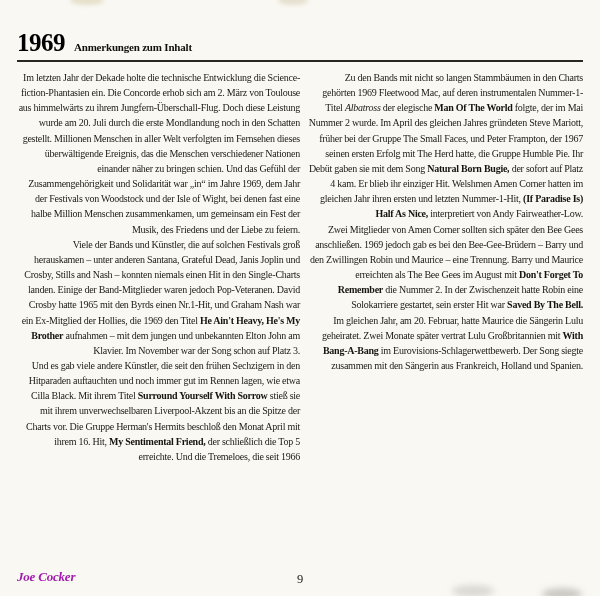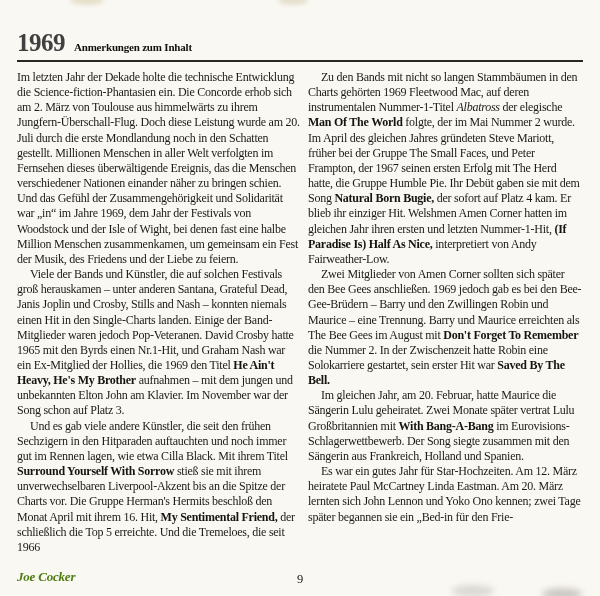--- a/index.html
+++ b/index.html
@@ -23,58 +23,58 @@
   .smudge-bottom-2 { left: 542px; top: 588px; width: 40px; height: 12px; background: rgba(120,115,108,.35); border-radius: 50%; filter: blur(3px); }
 
   .content { position: absolute; left: 17px; right: 17px; top: 0; }
 
   .header-row {
     display: flex; align-items: baseline; gap: 9px;
     margin-top: 30px;
   }
   .year {
     font-size: 25px; font-weight: bold; letter-spacing: -0.5px;
-    color: #404040; line-height: 1;
+    color: #000000; line-height: 1;
   }
   .section-title {
     font-size: 11px; font-weight: bold; letter-spacing: -0.2px;
     color: #14110c; line-height: 1;
   }
   .header-rule {
     margin-top: 5px;
     border: 0; border-top: 2px solid #2a2620;
     height: 0;
   }
 
   .columns {
     display: grid;
     grid-template-columns: 283px 275px;
     column-gap: 8px;
     margin-top: 8px;
   }
   .col {
-    font-size: 12px;
+    font-size: 10px;
     line-height: 15.15px;
     letter-spacing: -0.25px;
-    text-align: left;
+    text-align: right;
     color: #1d1a15;
   }
   .col p { margin: 0; }
   .col p.indent { text-indent: 13px; }
   .col .b { font-weight: bold; color: #171410; }
   .col .i { font-style: italic; }
 
   .footer {
     position: absolute; left: 0; right: 0; bottom: 11px;
     height: 16px; text-align: center;
   }
   .artist-credit {
     position: absolute; left: 17px; top: 0;
     font-size: 13px; font-weight: bold; font-style: italic;
-    letter-spacing: -0.2px; color: #4d7c0f;
+    letter-spacing: -0.2px; color: #a21caf;
   }
   .page-number {
     font-size: 12.5px; color: #1d1a15;
   }
 </style>
 </head>
 <body>
 
 <div class="page">
 
@@ -94,21 +94,20 @@
     <div class="columns">
       <div class="col">
           <p><span class="n">Im letzten Jahr der Dekade holte die technische Entwicklung die Science-fiction-Phantasien ein. Die Concorde erhob sich am 2. März von Toulouse aus himmelwärts zu ihrem Jungfern-Überschall-Flug. Doch diese Leistung wurde am 20. Juli durch die erste Mondlandung noch in den Schatten gestellt. Millionen Menschen in aller Welt verfolgten im Fernsehen dieses überwältigende Ereignis, das die Menschen verschiedener Nationen einander näher zu bringen schien. Und das Gefühl der Zusammengehörigkeit und Solidarität war „in“ im Jahre 1969, dem Jahr der Festivals von Woodstock und der Isle of Wight, bei denen fast eine halbe Million Menschen zusammenkamen, um gemeinsam ein Fest der Musik, des Friedens und der Liebe zu feiern.</span></p>
           <p class="indent"><span class="n">Viele der Bands und Künstler, die auf solchen Festivals groß herauskamen – unter anderen Santana, Grateful Dead, Janis Joplin und Crosby, Stills and Nash – konnten niemals einen Hit in den Single-Charts landen. Einige der Band-Mitglieder waren jedoch Pop-Veteranen. David Crosby hatte 1965 mit den Byrds einen Nr.1-Hit, und Graham Nash war ein Ex-Mitglied der Hollies, die 1969 den Titel </span><span class="b">He Ain't Heavy, He's My Brother</span><span class="n"> aufnahmen – mit dem jungen und unbekannten Elton John am Klavier. Im November war der Song schon auf Platz 3.</span></p>
           <p class="indent"><span class="n">Und es gab viele andere Künstler, die seit den frühen Sechzigern in den Hitparaden auftauchten und noch immer gut im Rennen lagen, wie etwa Cilla Black. Mit ihrem Titel </span><span class="b">Surround Yourself With Sorrow</span><span class="n"> stieß sie mit ihrem unverwechselbaren Liverpool-Akzent bis an die Spitze der Charts vor. Die Gruppe Herman's Hermits beschloß den Monat April mit ihrem 16. Hit, </span><span class="b">My Sentimental Friend,</span><span class="n"> der schließlich die Top 5 erreichte. Und die Tremeloes, die seit 1966</span></p>
         </div>
       <div class="col">
           <p class="indent"><span class="n">Zu den Bands mit nicht so langen Stammbäumen in den Charts gehörten 1969 Fleetwood Mac, auf deren instrumentalen Nummer-1-Titel </span><span class="i">Albatross</span><span class="n"> der elegische </span><span class="b">Man Of The World</span><span class="n"> folgte, der im Mai Nummer 2 wurde. Im April des gleichen Jahres gründeten Steve Mariott, früher bei der Gruppe The Small Faces, und Peter Frampton, der 1967 seinen ersten Erfolg mit The Herd hatte, die Gruppe Humble Pie. Ihr Debüt gaben sie mit dem Song </span><span class="b">Natural Born Bugie,</span><span class="n"> der sofort auf Platz 4 kam. Er blieb ihr einziger Hit. Welshmen Amen Corner hatten im gleichen Jahr ihren ersten und letzten Nummer-1-Hit, </span><span class="b">(If Paradise Is) Half As Nice,</span><span class="n"> interpretiert von Andy Fairweather-Low.</span></p>
           <p class="indent"><span class="n">Zwei Mitglieder von Amen Corner sollten sich später den Bee Gees anschließen. 1969 jedoch gab es bei den Bee-Gee-Brüdern – Barry und den Zwillingen Robin und Maurice – eine Trennung. Barry und Maurice erreichten als The Bee Gees im August mit </span><span class="b">Don't Forget To Remember</span><span class="n"> die Nummer 2. In der Zwischenzeit hatte Robin eine Solokarriere gestartet, sein erster Hit war </span><span class="b">Saved By The Bell.</span></p>
           <p class="indent"><span class="n">Im gleichen Jahr, am 20. Februar, hatte Maurice die Sängerin Lulu geheiratet. Zwei Monate später vertrat Lulu Großbritannien mit </span><span class="b">With Bang-A-Bang</span><span class="n"> im Eurovisions-Schlagerwettbewerb. Der Song siegte zusammen mit den Sängerin aus Frankreich, Holland und Spanien.</span></p>
-          <p class="indent"><span class="n">Es war ein gutes Jahr für Star-Hochzeiten. Am 12. März heiratete Paul McCartney Linda Eastman. Am 20. März lernten sich John Lennon und Yoko Ono kennen; zwei Tage später begannen sie ein „Bed-in für den Frie-</span></p>
         </div>
     </div>
 
   </div>
 
   <div class="footer">
     <span class="artist-credit">Joe Cocker</span>
     <span class="page-number">9</span>
   </div>
 

